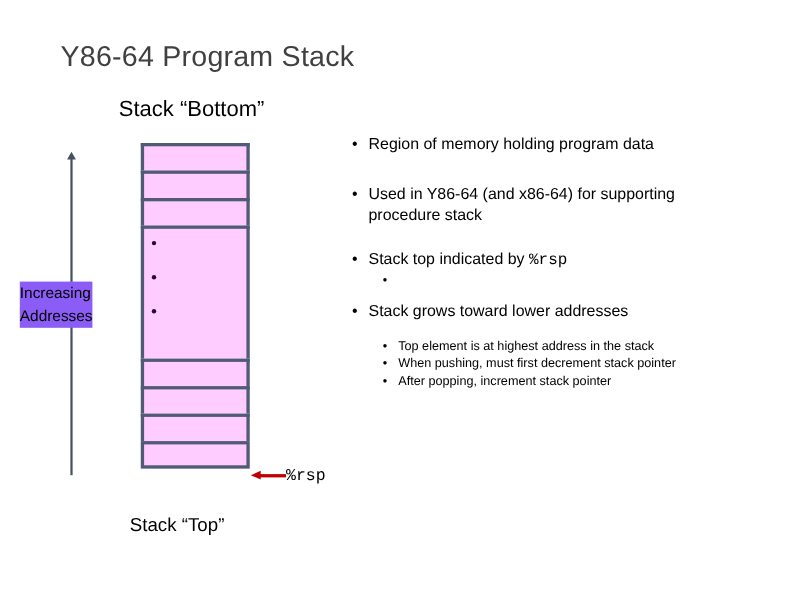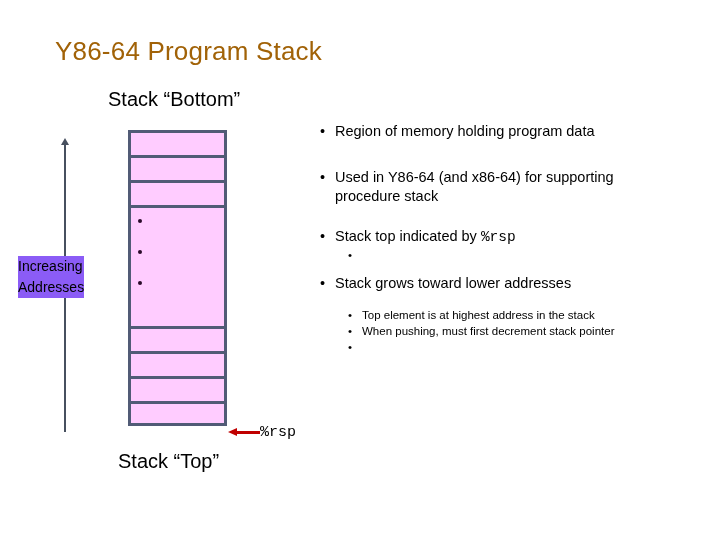--- a/index.html
+++ b/index.html
@@ -17,37 +17,37 @@
   }
 
   
   #slide-title {
     position: absolute;
     left: 55px;
     top: 36px;
     font-size: 26px;
     font-weight: 400;
     letter-spacing: 0.2px;
-    color: #a16207;
+    color: #404040;
     white-space: nowrap;
   }
 
   
   #stack-bottom-label {
     position: absolute;
     left: 108px;
     top: 88px;
     font-size: 20px;
     white-space: nowrap;
   }
   #stack-top-label {
     position: absolute;
     left: 118px;
-    top: 450px;
-    font-size: 20px;
+    top: 468px;
+    font-size: 17px;
     white-space: nowrap;
   }
 
   
   #stack-diagram {
     position: absolute;
     left: 128px;
     top: 130px;
     width: 99px;
   }
@@ -246,15 +246,16 @@
   <div class="bullet-l2">
     <span class="marker">•</span>
     <span>Top element is at highest address in the stack</span>
   </div>
   <div class="bullet-l2">
     <span class="marker">•</span>
     <span>When pushing, must first decrement stack pointer</span>
   </div>
   <div class="bullet-l2">
     <span class="marker">•</span>
+    <span>After popping, increment stack pointer</span>
   </div>
 
 </div>
 
 </body></html>

